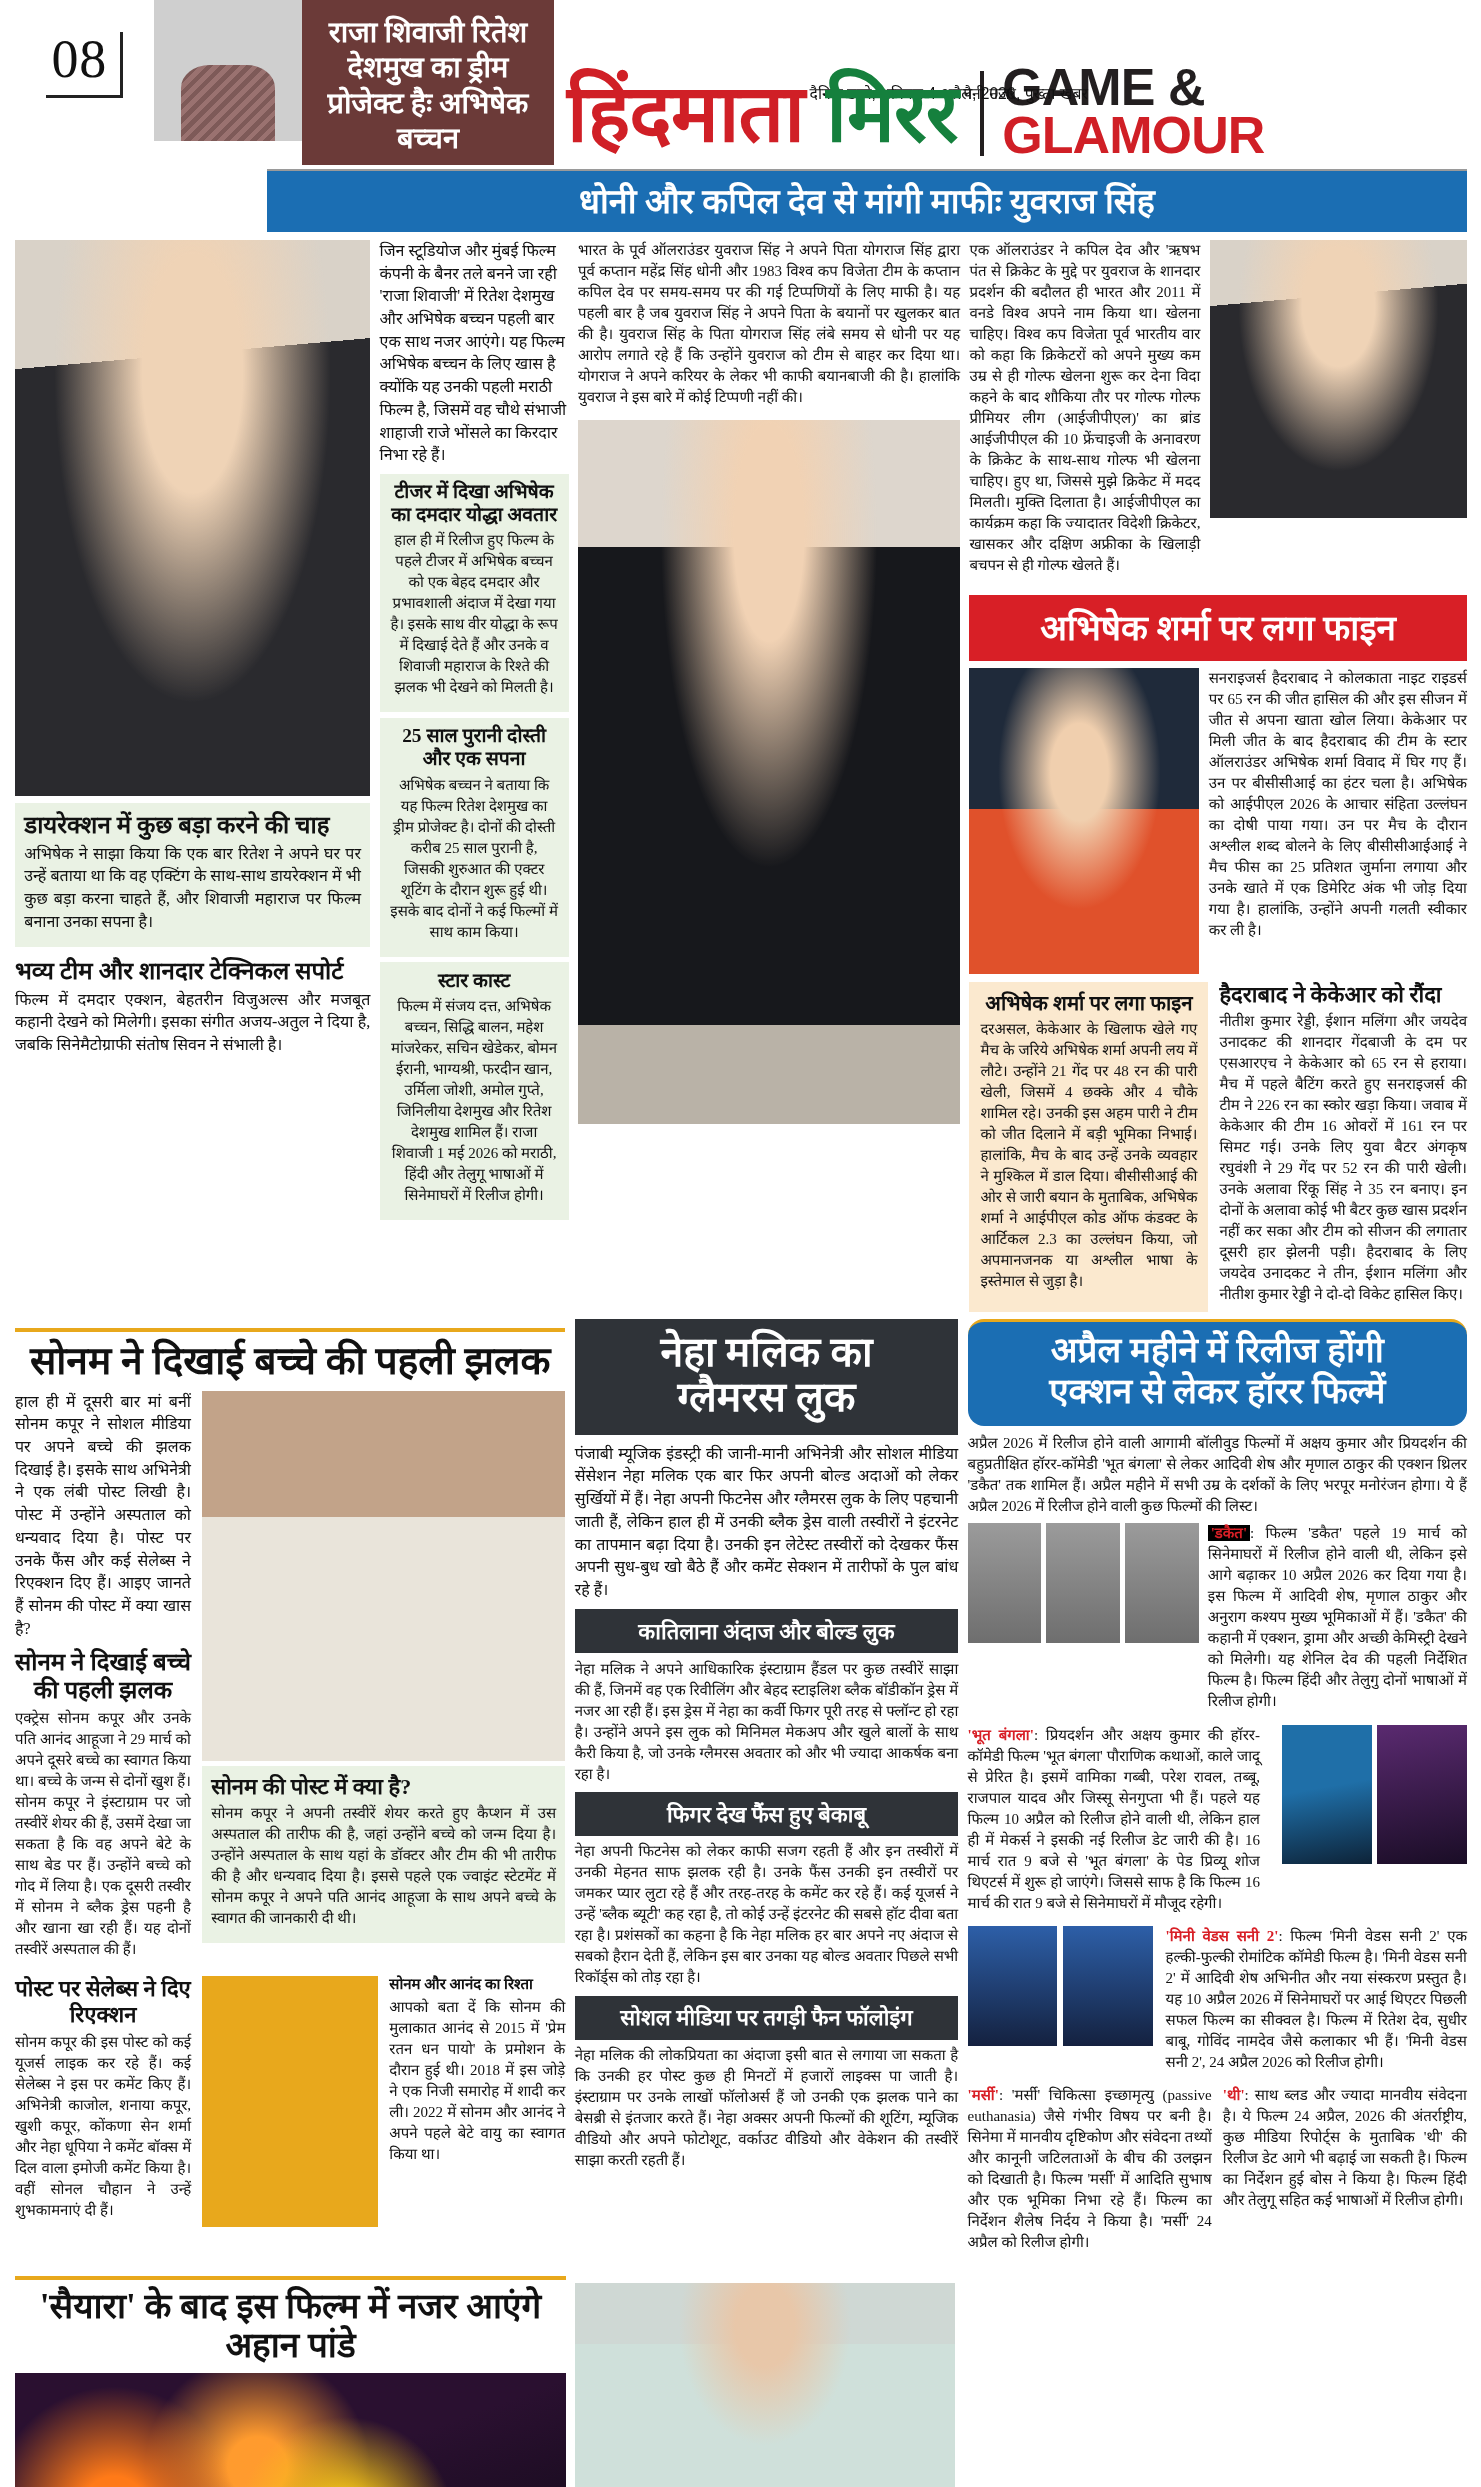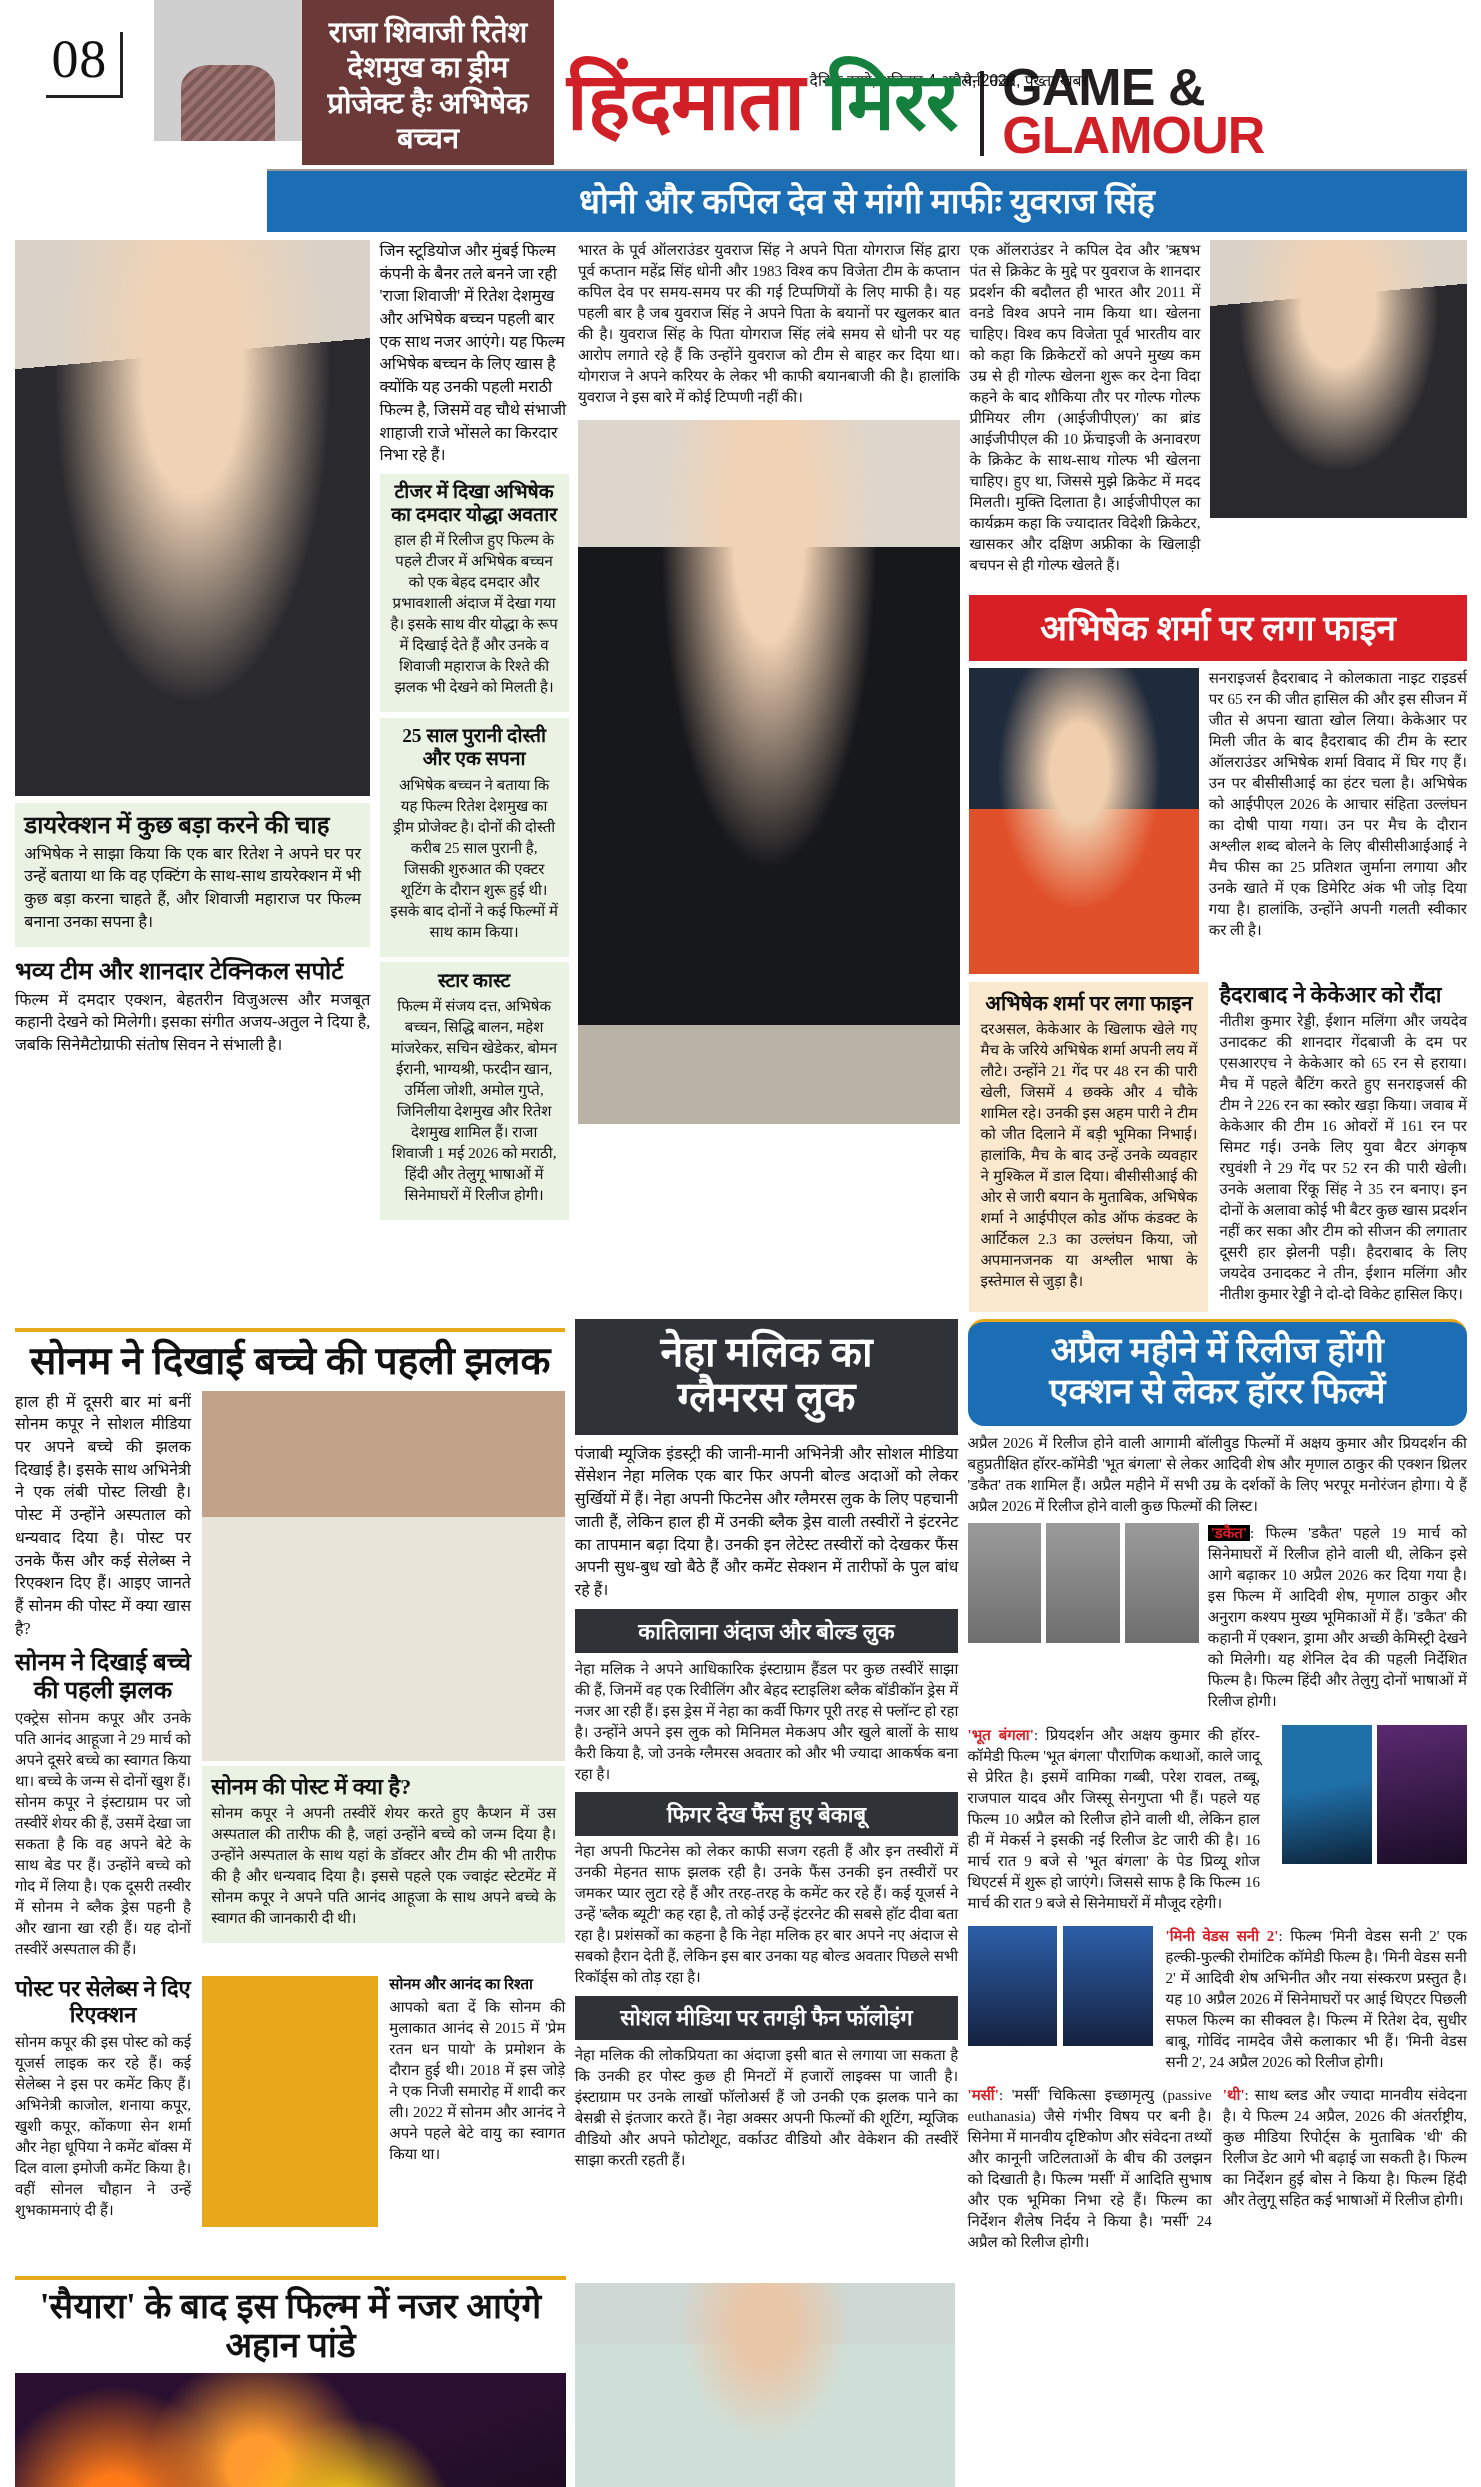--- a/index.html
+++ b/index.html
@@ -34,21 +34,21 @@
     background: repeating-linear-gradient(135deg,#7e5a58 0 4.6px,#9a7270 4.6px 9.3px);
     border-radius: 30% 30% 0 0;
   }
   .lead-headline {
     flex: 0 0 252px; background: #6b3a38; color: #fff;
     font-family: "Liberation Serif", serif; font-weight: 700;
     font-size: 29px; line-height: 1.22; text-align: center;
     padding: 15px 7.4px 7.4px 7.4px;
   }
   .masthead-right { flex: 1; display: flex; align-items: flex-end; padding-left: 13px; }
-  .logo-block { display: flex; align-items: flex-start; gap: 5.6px; width: 100%; }
+  .logo-block { display: flex; align-items: center; gap: 5.6px; width: 100%; }
   .logo-hindmata { position: relative; }
   .logo-hindmata .word {
     font-family: "Liberation Serif", serif; font-weight: 700;
     font-size: 80px; line-height: 0.96; color: #d01f26; letter-spacing: -0.9px;
   }
   .logo-mirror .word {
     font-family: "Liberation Serif", serif; font-weight: 700;
     font-size: 80px; line-height: 0.96; color: #15803d; letter-spacing: -0.9px;
   }
   .tagline {

